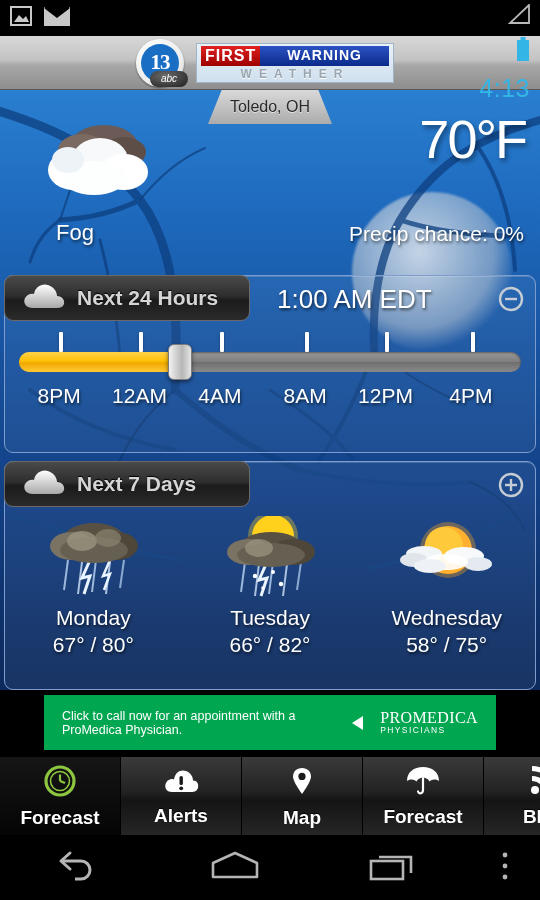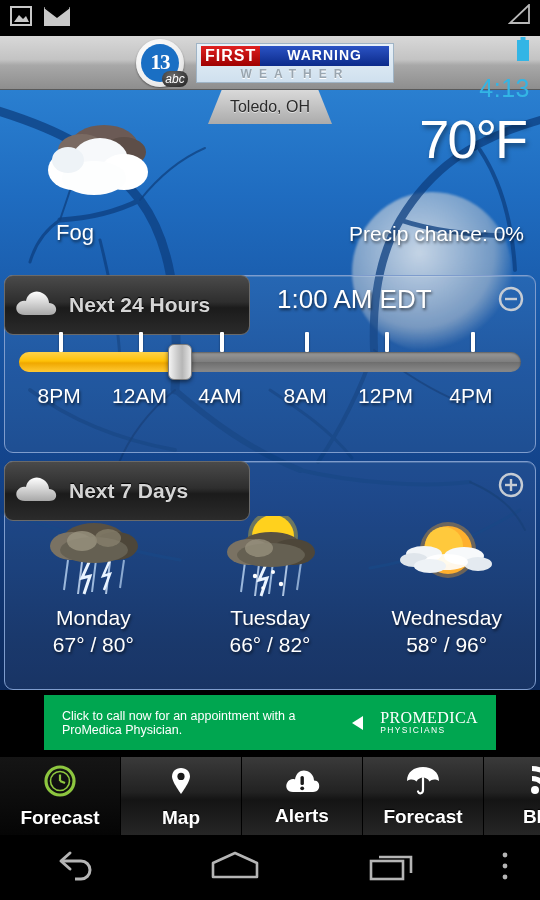--- a/index.html
+++ b/index.html
@@ -22,23 +22,23 @@
   .logo-wrap { display:flex; align-items:center; gap:6px; transform:translateX(-6px); }
   .logo13 { position:relative; width:56px; height:50px; }
   .logo13 .ring { position:absolute; left:2px; top:1px; width:48px; height:48px; border-radius:50%;
                   background:radial-gradient(circle at 35% 30%,#fff 0%,#efefef 60%,#cfcfcf 100%);
                   box-shadow:0 1px 2px rgba(0,0,0,.45); }
   .logo13 .disc { position:absolute; left:7px; top:6px; width:38px; height:38px; border-radius:50%;
                   background:#1a6fc4; }
   .logo13 .num { position:absolute; left:7px; top:6px; width:38px; height:38px; border-radius:50%;
                  color:#fff; font-size:21px; font-weight:bold; display:flex; align-items:center;
                  justify-content:center; font-family:"Liberation Serif", serif; letter-spacing:-1px; }
-  .logo13 .abc { position:absolute; right:2px; bottom:1px; width:26px; height:16px; border-radius:8px;
+  .logo13 .abc { position:absolute; right:2px; bottom:1px; width:38px; height:16px; border-radius:8px;
                  background:radial-gradient(ellipse at 40% 30%,#6b6b6b,#1e1e1e);
-                 color:#fff; font-size:12px; display:flex; align-items:center; justify-content:center;
+                 color:#fff; font-size:10px; display:flex; align-items:center; justify-content:center;
                  font-style:italic; letter-spacing:0px;text-align:right; }
   .fwbox { background:linear-gradient(to bottom,#e9f1f8,#cfe0ee); border:1px solid #9fb4c6;
            padding:2px 4px 1px; width:198px; }
   .fwtop { display:flex; }
   .fw-first { background:linear-gradient(to bottom,#e02020,#9e0000); color:#fff; font-size:16px;
               font-weight:bold; padding:1px 4px; letter-spacing:1px; font-family:"Liberation Sans",sans-serif; }
   .fw-warn { background:linear-gradient(to bottom,#2b53c4,#0b2a8a); color:#fff; font-size:14px;
              font-weight:bold; padding:1px 4px; letter-spacing:1px; flex:1; text-align:center; }
   .fw-weather { text-align:center; color:#9aa6b0; font-size:12px; font-weight:bold; letter-spacing:7px;
                 text-shadow:0 1px 0 #fff; padding-top:1px; }
@@ -63,21 +63,21 @@
   .cur-precip { position:absolute; right:16px; top:132px; color:#fff; font-size:21px;
                 text-shadow:1px 2px 3px rgba(0,0,0,.6);text-align:center; }
   .cur-icon { position:absolute; left:32px; top:30px; width:140px; height:92px; }
   .cur-cond { position:absolute; left:56px; top:130px; color:#fff; font-size:22px;
               text-shadow:1px 2px 3px rgba(0,0,0,.6); }
 
   
   .panel { position:absolute; left:4px; width:532px; border:1px solid #7e9ccd; border-radius:9px;
            background:rgba(255,255,255,.05); box-shadow:inset 0 1px 0 rgba(255,255,255,.18); }
   .panel-hdr { position:relative; height:46px; }
-  .hdr-tab { position:absolute; left:-1px; top:-1px; height:60px; min-width:246px; padding:0 18px 0 10px;
+  .hdr-tab { position:absolute; left:-1px; top:-1px; height:46px; min-width:246px; padding:0 18px 0 18px;
              background:linear-gradient(to bottom,#4a4a4a 0%,#2e2e2e 45%,#1b1b1b 55%,#2b2b2b 100%);
              border:1px solid #6a6a6a; border-radius:9px 9px 9px 9px;
              display:flex; align-items:center; gap:12px; }
   .hdr-tab .lbl { color:#d5d5d5; font-size:21px; font-weight:bold; text-shadow:0 -1px 1px #000; }
   .hdr-time { position:absolute; left:272px; top:8px; color:#fff; font-size:26px;
               text-shadow:1px 2px 3px rgba(0,0,0,.6); }
   .hdr-btn { position:absolute; right:10px; top:9px; width:28px; height:28px; }
 
   #hourly-panel { top:185px; height:178px; }
   #daily-panel  { top:371px; height:229px; }
@@ -394,21 +394,21 @@
               <circle cx="52" cy="30" r="19" fill="#ffc93c"></circle>
               <ellipse cx="32" cy="38" rx="18" ry="8" fill="#f2f5f8"></ellipse>
               <ellipse cx="22" cy="44" rx="14" ry="7" fill="#dfe5eb"></ellipse>
               <ellipse cx="72" cy="40" rx="20" ry="9" fill="#f7f9fb"></ellipse>
               <ellipse cx="86" cy="48" rx="14" ry="7" fill="#e4eaf0"></ellipse>
               <ellipse cx="54" cy="46" rx="22" ry="8" fill="#ffffff" opacity=".9"></ellipse>
               <ellipse cx="38" cy="50" rx="16" ry="7" fill="#eef2f6"></ellipse>
             </svg>
           </div>
           <div class="dname">Wednesday</div>
-          <div class="dtemp">58° / 96°</div>
+          <div class="dtemp">58° / 75°</div>
         </div>
 
       </div>
     </div>
   </div>
 
   <div class="adwrap">
     <div class="ad">
       <div class="ad-text">Click to call now for an appointment with a ProMedica Physician.</div>
       <div class="ad-logo">
@@ -430,41 +430,41 @@
           <circle cx="17" cy="17" r="9.5" fill="none" stroke="#8dc63f" stroke-width="1.6"></circle>
           <line x1="17" y1="17" x2="17" y2="10.5" stroke="#8dc63f" stroke-width="2.2"></line>
           <line x1="17" y1="17" x2="22" y2="19" stroke="#8dc63f" stroke-width="2.2"></line>
         </svg>
       </span>
       <span class="tlab">Forecast</span>
     </div>
 
     <div class="tab">
       <span>
-        <svg width="34" height="34" viewBox="0 0 34 34">
-          <path d="M17 4 C11.5 4 8 8 8 12.6 C8 18 17 30 17 30 C17 30 26 18 26 12.6 C26 8 22.5 4 17 4 Z" fill="#fff"></path>
-          <circle cx="17" cy="12.4" r="3.6" fill="#1a1a1a"></circle>
-        </svg>
-      </span>
-      <span class="tlab">Map</span>
-    </div>
-
-    <div class="tab">
-      <span>
         <svg width="36" height="30" viewBox="0 0 36 30">
           <path d="M9 26 C3 26 1 21 3 17 C5 13 9 12.5 11 13.5 C12 6 18 3 23 5 C28 7 30 11 30 14.5 C34 14.5 36 18 35 22 C34 25 31 26 29 26 Z" fill="#fff"></path>
           <rect x="16.5" y="10" width="3.4" height="9" rx="1.6" fill="#1a1a1a"></rect>
           <circle cx="18.2" cy="22.3" r="1.9" fill="#1a1a1a"></circle>
         </svg>
       </span>
       <span class="tlab">Alerts</span>
     </div>
 
     <div class="tab">
       <span>
+        <svg width="34" height="34" viewBox="0 0 34 34">
+          <path d="M17 4 C11.5 4 8 8 8 12.6 C8 18 17 30 17 30 C17 30 26 18 26 12.6 C26 8 22.5 4 17 4 Z" fill="#fff"></path>
+          <circle cx="17" cy="12.4" r="3.6" fill="#1a1a1a"></circle>
+        </svg>
+      </span>
+      <span class="tlab">Map</span>
+    </div>
+
+    <div class="tab">
+      <span>
         <svg width="36" height="32" viewBox="0 0 36 32">
           <path d="M2 16 C2 7 9 2 18 2 C27 2 34 7 34 16 C30 13.5 26.5 14.5 24.5 16.5 C23 13.5 20 12.5 18 12.5 C16 12.5 13 13.5 11.5 16.5 C9.5 14.5 6 13.5 2 16 Z" fill="#fff"></path>
           <path d="M18 13 L18 25 C18 28.5 14 29.5 13 26.5" fill="none" stroke="#fff" stroke-width="2.2" stroke-linecap="round"></path>
         </svg>
       </span>
       <span class="tlab">Forecast</span>
     </div>
 
     <div class="tab">
       <span>

